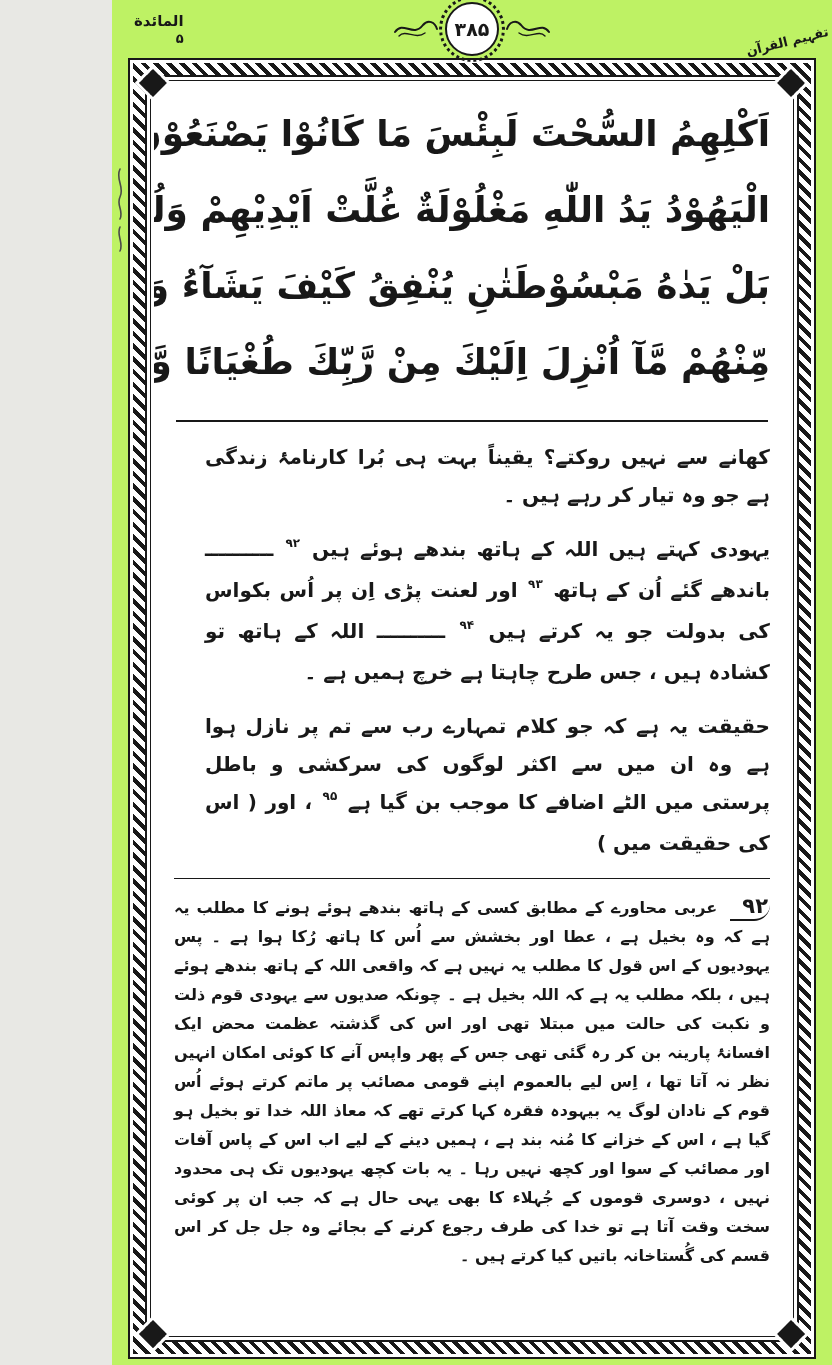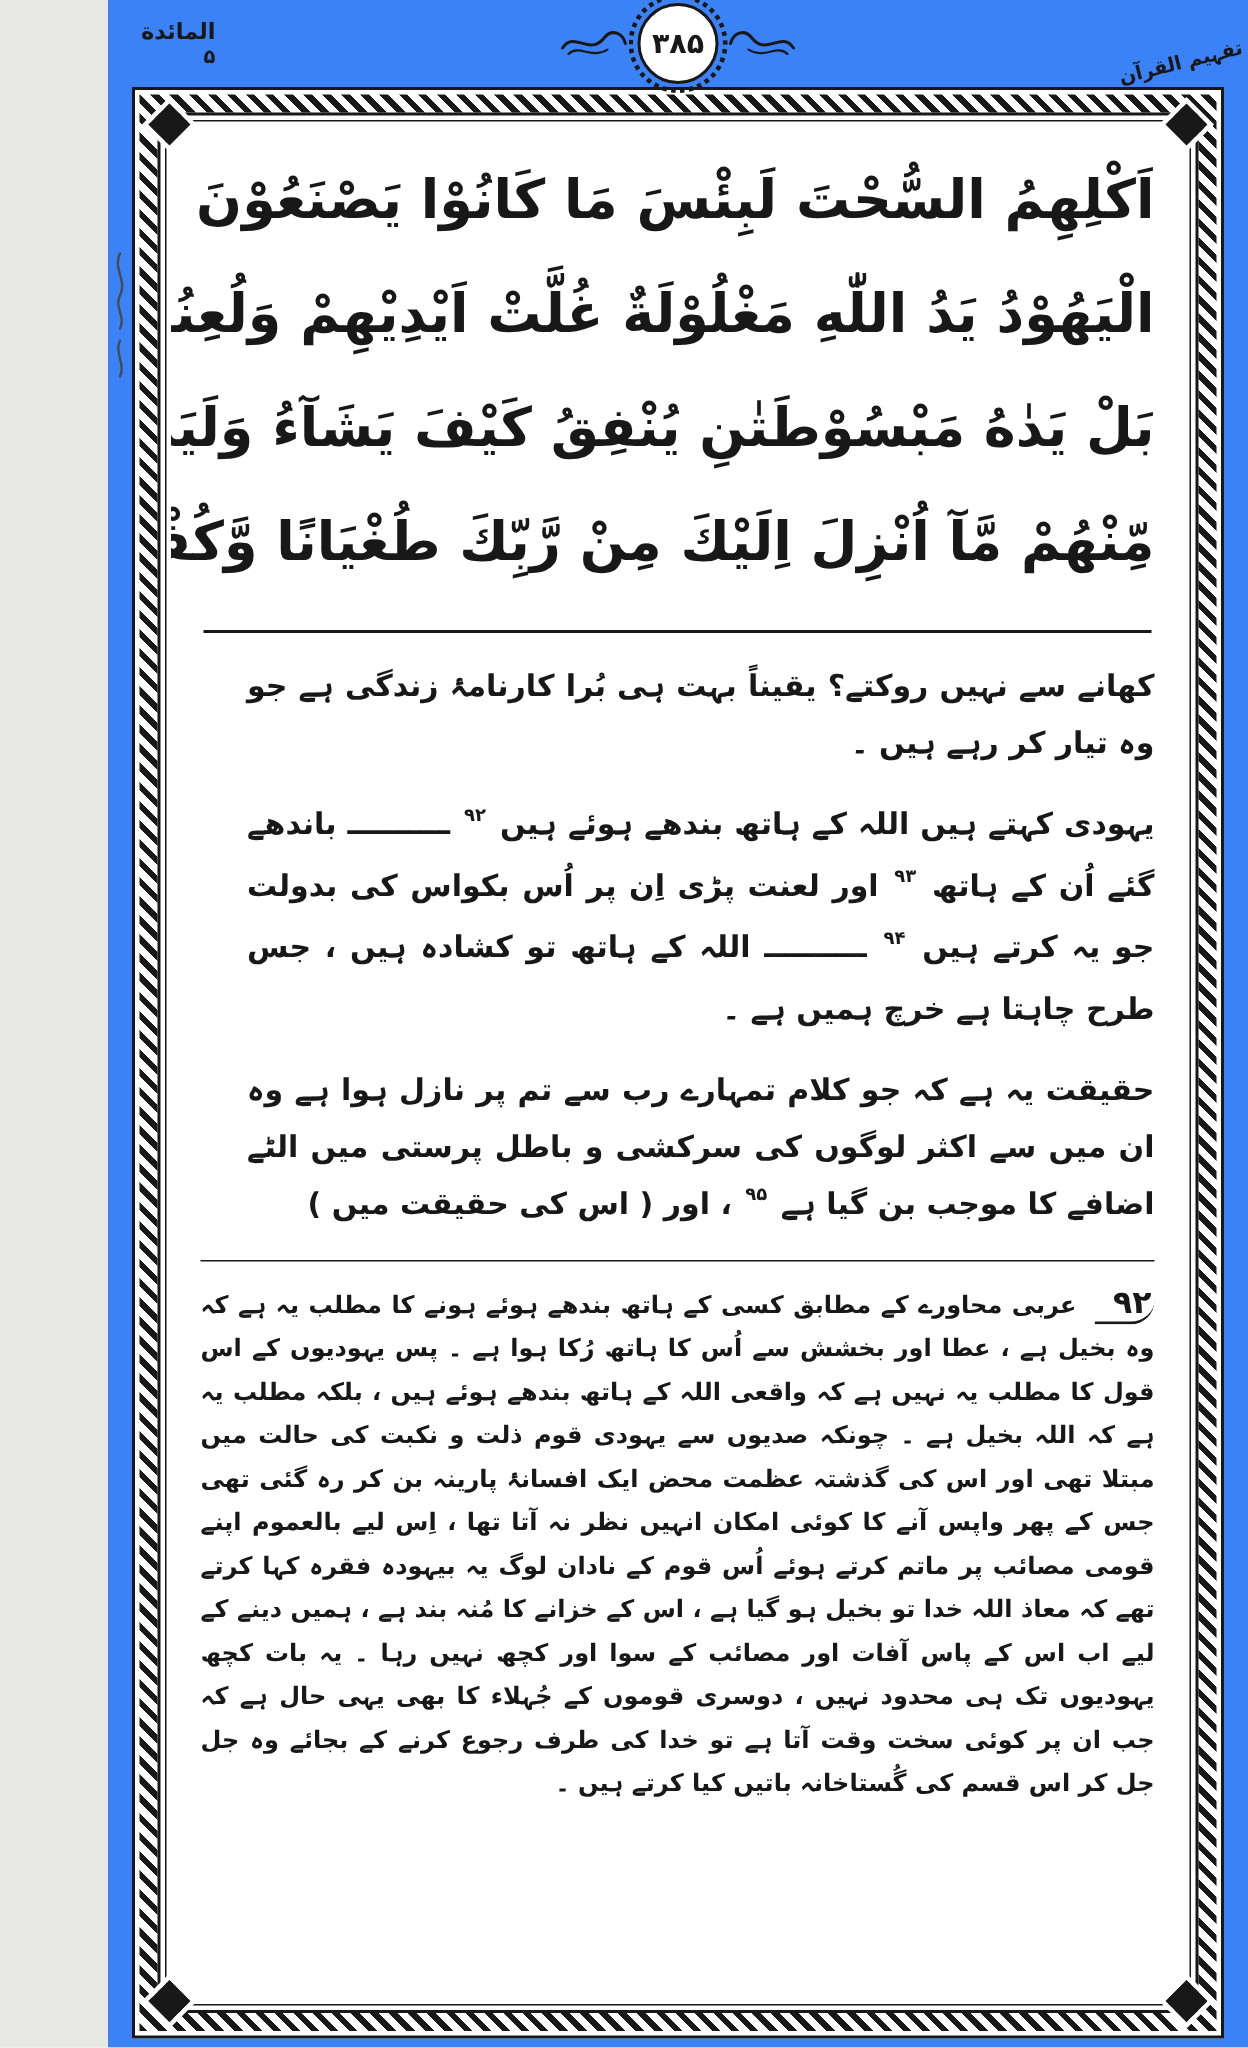--- a/index.html
+++ b/index.html
@@ -1,24 +1,23 @@
 <!DOCTYPE html>
 <html lang="ur" dir="rtl"><head>
 <meta charset="utf-8">
 <style>
   html,body{margin:0;padding:0;background:#e8e8e4;}
   .page{
     position:relative;
     width:720px;height:1365px;
-    background:#3b82f6;
+    background:#bef264;
     font-family:"DejaVu Sans", sans-serif;
     color:#181818;
     overflow:hidden;
     direction:rtl;
-    padding-left:40px;
   }
 
   
   .hdr-left{
     position:absolute;top:12px;left:22px;
     display:flex;flex-direction:column;align-items:flex-start;
     font-size:15px;font-weight:bold;direction:rtl;line-height:18px;
   }
   .hdr-left .juz{margin-left:14px;font-size:13px;}
   .hdr-right{

